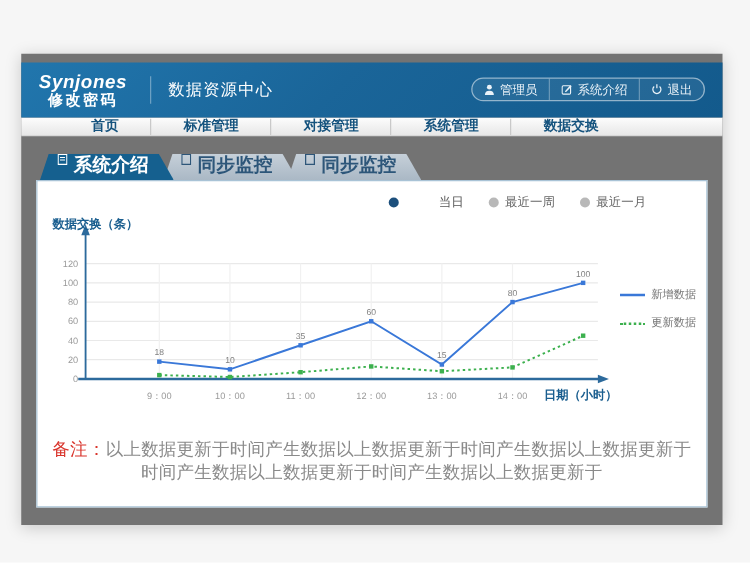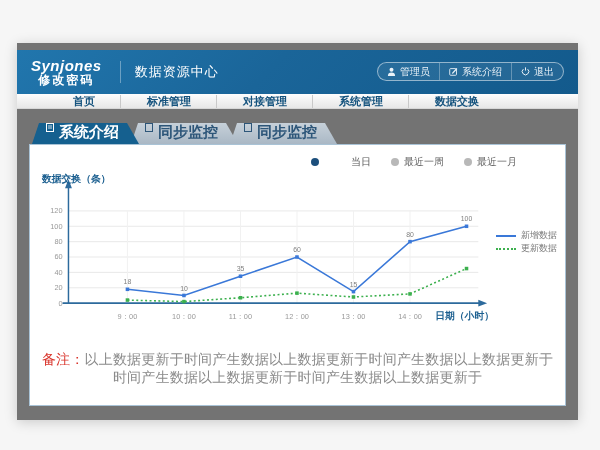--- a/index.html
+++ b/index.html
@@ -49,21 +49,21 @@
   .radio { display:flex; align-items:center; gap:5px; font-size:10px; color:#666; cursor:pointer; }
   .dot { width:8px; height:8px; border-radius:50%; background:#b8b8b8; display:inline-block; }
   .radio.on .dot { background:#1c4f7c; }
   .radio.on { color:#555;gap:32px; }
 
   .chart-wrap { display:flex; margin-top:2px; }
   svg text.tick { font-size:7.5px; fill:#999; font-family:"Liberation Sans",sans-serif; }
   svg text.ptlabel { font-size:7px; fill:#808080; font-family:"Liberation Sans",sans-serif; }
   svg text.axlabel { font-size:10px; font-weight:bold; fill:#1a5e8f; font-family:"Liberation Sans",sans-serif; }
 
-  .legend { margin-top:58px; display:flex; flex-direction:column; }
+  .legend { margin-top:58px; display:flex; flex-direction:column; gap:10px; }
   .legend-item { display:flex; align-items:center; gap:5px; font-size:9px; color:#777; cursor:pointer; white-space:nowrap; }
   .sample { width:20px; height:0; border-top:2px solid #888; display:inline-block; }
 
   .note { margin-top:14px; text-align:center; font-size:14px; color:#8a8a8a; letter-spacing:.2px; }
   .note .pre { color:#d9342b; }
 </style>
 </head>
 <body>
 
 <div class="page">

